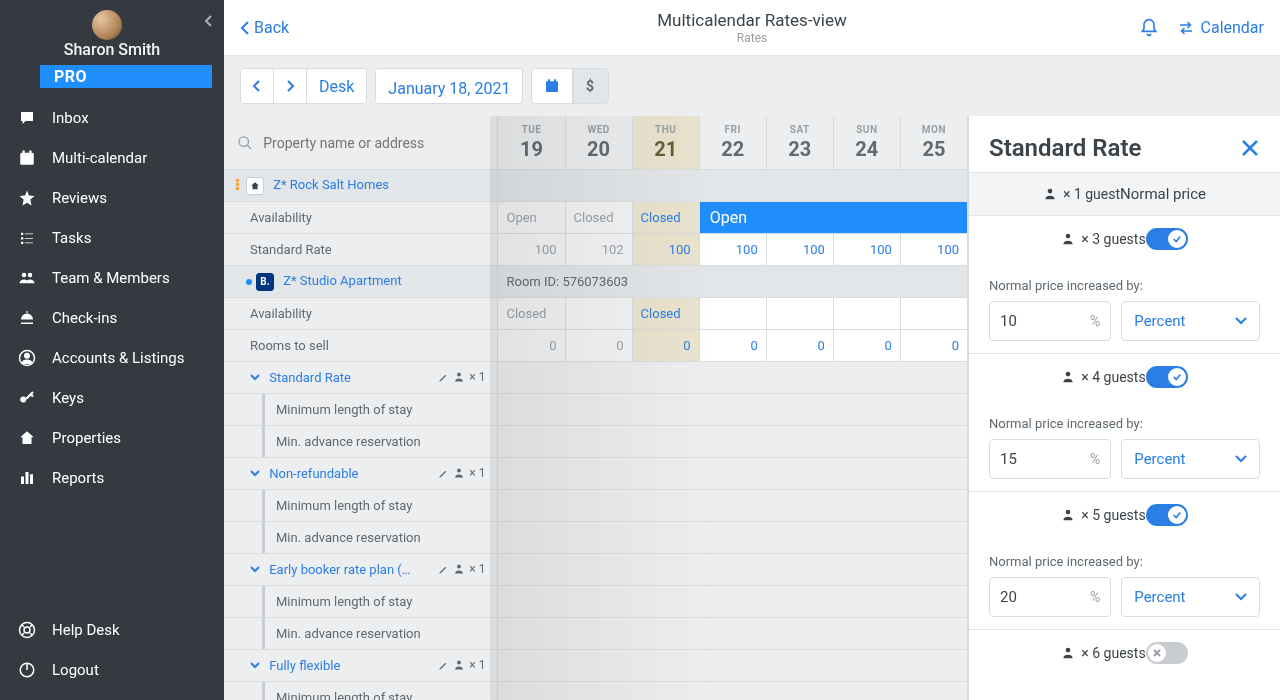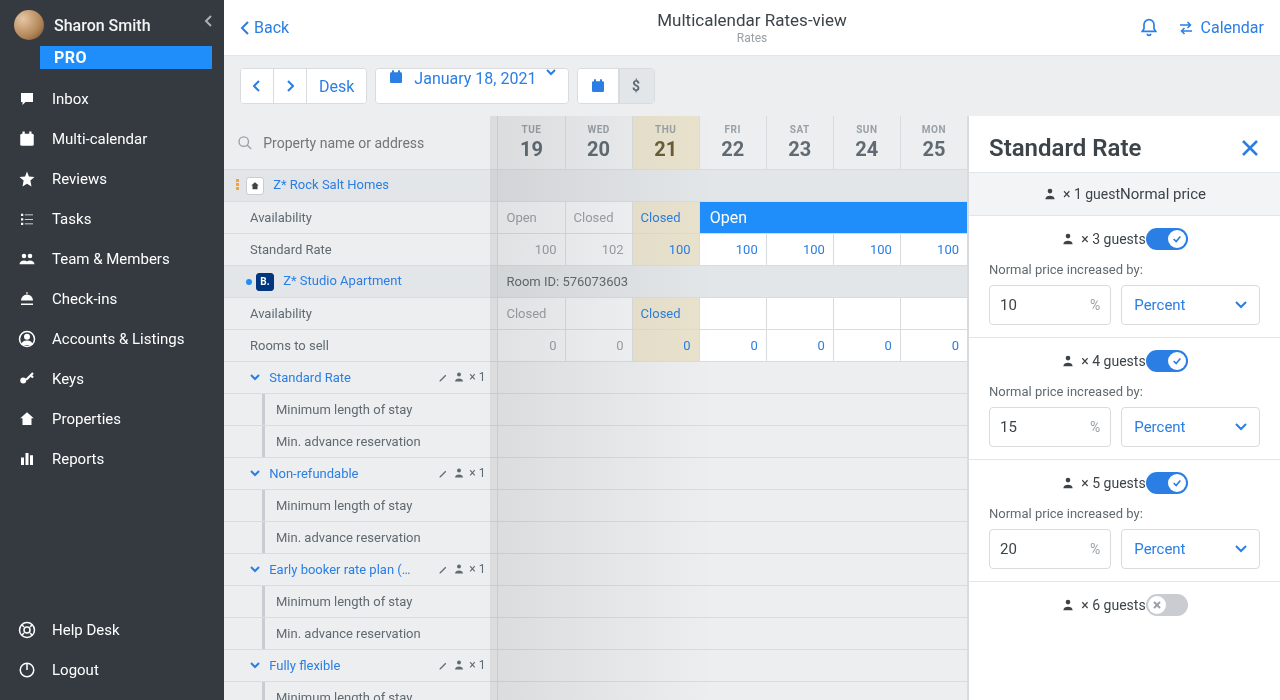--- a/index.html
+++ b/index.html
@@ -17,21 +17,21 @@
     --sidebar:#343a40;
     --sidebar-hover:#2b3136;
     --text:#454f57;
   }
   *{box-sizing:border-box;font-family:-apple-system,BlinkMacSystemFont,"Segoe UI",Roboto,"Helvetica Neue",Arial,sans-serif;}
   body{margin:0;background:#fff;color:var(--text);width:1280px;height:700px;overflow:hidden;}
   .app{display:flex;width:100%;height:100%;}
 
   
   .sidebar{width:224px;background:var(--sidebar);color:#f2f4f6;display:flex;flex-direction:column;font-size:15px;}
-  .sidebar .user{display:flex;align-items:center;padding:10px 14px 2px;position:relative;}
+  .sidebar .user{display:flex;align-items:center;padding:10px 14px 2px;position:relative;flex-direction:column;}
   .avatar{width:30px;height:30px;border-radius:50%;background:radial-gradient(circle at 30% 30%,#e7c6a3,#b28658 60%,#6b4830);margin-right:10px;}
   .user-name{font-size:16px;font-weight:500;}
   .pro-badge{display:inline-block;background:#1f8efb;color:#fff;font-size:16px;font-weight:700;padding:2px 14px;letter-spacing:.5px;margin:4px 12px 4px 40px;}
   .collapse{position:absolute;right:10px;top:14px;color:#a8b0b8;cursor:pointer;}
   .nav, .nav-bottom{list-style:none;margin:0;padding:6px 0;}
   .nav li,.nav-bottom li{display:flex;align-items:center;height:40px;padding:0 16px;cursor:pointer;}
   .nav-icon{width:22px;height:22px;margin-right:14px;display:flex;align-items:center;justify-content:center;color:#fff;}
   .nav-label{color:#fff;}
   .nav-bottom{margin-top:auto;padding-bottom:10px;}
 
@@ -46,21 +46,21 @@
   .top-right{margin-left:auto;display:flex;align-items:center;gap:18px;}
   .calsw{display:flex;align-items:center;color:var(--blue);cursor:pointer;font-size:16px;gap:6px;}
   .notif{color:var(--blue);cursor:pointer;}
 
   .toolbar{height:60px;display:flex;align-items:center;padding:0 16px;background:var(--grey-150);}
   .seg{display:flex;align-items:center;background:#fff;border:1px solid var(--grey-250);border-radius:4px;height:36px;overflow:hidden;}
   .seg.split>*{border-right:1px solid var(--grey-250);}
   .seg.split>*:last-child{border-right:none;}
   .seg-btn{padding:0 12px;height:100%;display:flex;align-items:center;color:var(--blue);cursor:pointer;font-size:16px;background:#fff;}
   .seg-btn.sel{background:var(--grey-200);color:var(--grey-700);}
-  .date-disp{display:flex;align-items:flex-start;gap:10px;}
+  .date-disp{display:flex;align-items:flex-end;gap:10px;flex-direction:column;}
   .ml{margin-left:8px;}
 
   
   .grid-wrap{flex:1;display:flex;min-height:0;}
   .grid-left{flex:1;overflow:hidden;background:var(--grey-150);}
   .grid-scroll{position:relative;}
   table.grid{border-collapse:separate;border-spacing:0;width:100%;table-layout:fixed;}
   table.grid th, table.grid td{border-right:1px solid var(--grey-250);border-bottom:1px solid var(--grey-250);}
   th.prop-head{width:266px;text-align:left;background:var(--grey-150);border-right:1px solid var(--grey-250);}
   th.day{width:65px;text-align:center;background:var(--grey-150);padding:8px 0;}
@@ -112,21 +112,21 @@
   .gblock.first{background:var(--grey-100);}
   .grow{display:flex;align-items:center;justify-content:center;font-size:14px;color:var(--grey-800);}
   .grow .gt{display:flex;align-items:center;gap:6px;}
   .norm{color:var(--grey-800);font-size:15px;}
   .toggle{width:42px;height:22px;border-radius:11px;position:relative;cursor:pointer;}
   .toggle.off{background:var(--grey-300);}
   .toggle.on{background:var(--blue);}
   .toggle .knob{position:absolute;top:2px;width:18px;height:18px;border-radius:50%;background:#fff;display:flex;align-items:center;justify-content:center;color:var(--grey-500);}
   .toggle.off .knob{left:2px;}
   .toggle.on .knob{left:22px;color:var(--blue);}
-  .cap{font-size:13px;color:var(--grey-700);margin:12px 0 8px;}
+  .cap{font-size:13px;color:var(--grey-700);margin:28px 0 8px;}
   .inline{display:flex;gap:10px;}
   .ibox{display:flex;align-items:center;border:1px solid var(--grey-250);border-radius:4px;height:40px;}
   .ibox input{border:none;outline:none;padding:0 10px;font-size:15px;color:var(--grey-800);width:90px;background:transparent;}
   .ibox .suffix{padding:0 10px;color:var(--grey-500);font-size:14px;}
   .sel{flex:1;display:flex;align-items:center;justify-content:space-between;border:1px solid var(--grey-250);border-radius:4px;height:40px;padding:0 12px;color:var(--blue);cursor:pointer;font-size:15px;}
 
   svg{display:block;}
 </style>
 </head>
 <body>

